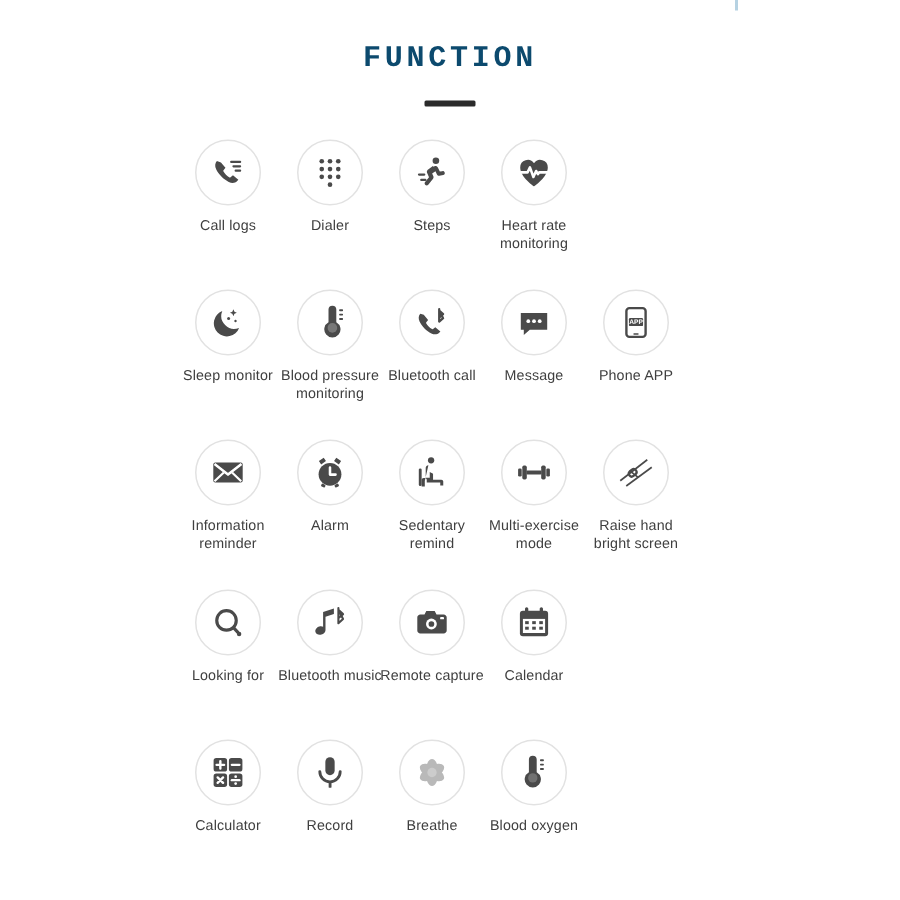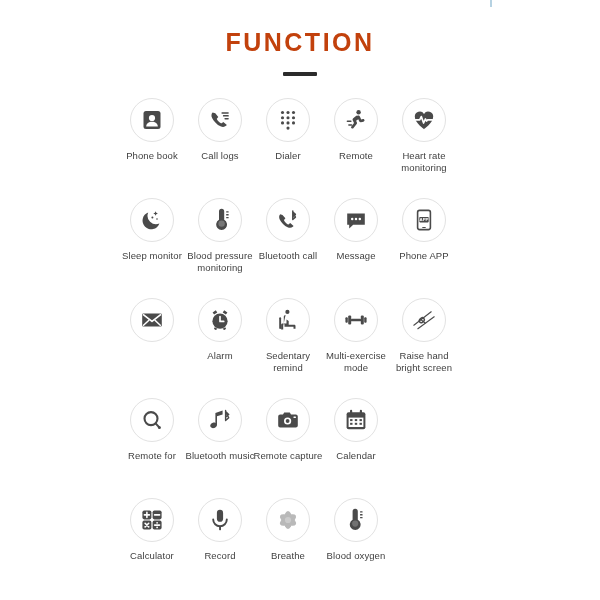--- a/index.html
+++ b/index.html
@@ -17,26 +17,27 @@
   }
   .blue-tick{
     position:absolute;
     left:490px;top:0px;
     width:2px;height:7px;
     background:#9dc3d8;
     opacity:.75;
   }
   .title{
     text-align:center;
-    font-size:25px;
+    font-size:20px;
     font-weight:700;
     letter-spacing:2.5px;
-    color:#c2410c;
+    color:#0c4a6e;
     padding-top:30px;
     line-height:1;
+    font-family:Liberation Mono, monospace;
   }
   .title-rule{
     width:34px;height:4px;
     background:#2b2b2b;
     margin:17px auto 0 auto;
     border-radius:1px;
   }
   .grid{
     margin-top:22px;
     padding:0 118px;
@@ -82,32 +83,20 @@
 <div class="page">
 
   <div class="blue-tick"></div>
 
   <div class="title">FUNCTION</div>
   <div class="title-rule"></div>
 
   <div class="grid">
 
     <div class="row">
-      <div class="cell">
-        <div class="circle">
-          <span>
-            <svg width="24" height="24" viewBox="0 0 24 24">
-              <rect x="3.5" y="3" width="17" height="18" rx="2.5" fill="#4a4a4a"></rect>
-              <circle cx="12" cy="10" r="3.1" fill="#ffffff"></circle>
-              <path d="M6.2 18.6c0-3.1 2.6-4.8 5.8-4.8s5.8 1.7 5.8 4.8z" fill="#ffffff"></path>
-            </svg>
-          </span>
-        </div>
-        <div class="label">Phone book</div>
-      </div>
 
       <div class="cell">
         <div class="circle">
           <span>
             <svg width="24" height="24" viewBox="0 0 24 24">
               <path d="M4.6 4.4c-1.3 1.3-1.5 3.4-.5 5.5 1.6 3.4 5 6.8 8.4 8.4 2.1 1 4.2.8 5.5-.5l.9-.9-3.6-3-1.6 1.3c-.2.2-.5.2-.7.1-1.7-.9-3.2-2.4-4.1-4.1-.1-.2-.1-.5.1-.7l1.3-1.6-3-3.6z" fill="#4a4a4a"></path>
               <rect x="13.4" y="4.2" width="7.4" height="1.5" rx=".7" fill="#4a4a4a"></rect>
               <rect x="14.9" y="7.1" width="5.9" height="1.5" rx=".7" fill="#4a4a4a"></rect>
               <rect x="16.4" y="10" width="4.4" height="1.5" rx=".7" fill="#4a4a4a"></rect>
             </svg>
@@ -142,21 +131,21 @@
         <div class="circle">
           <span>
             <svg width="24" height="24" viewBox="0 0 24 24">
               <circle cx="14.6" cy="4.2" r="2.2" fill="#4a4a4a"></circle>
               <path d="M12.6 7.6 9.2 10.2c-.6.5-.8 1.3-.5 2l1.3 2.9-2.6 3.3c-.5.6-.4 1.4.2 1.9.6.5 1.4.4 1.9-.2l3.2-4c.4-.5.4-1.1.2-1.6l-.8-1.8 2.2-1.5 1 2.2c.3.6 1 .9 1.6.8l2.6-.5c.7-.2 1.2-.9 1-1.6-.2-.7-.9-1.2-1.6-1l-1.7.3-1.2-2.6c-.5-1.2-2-1.6-3-.7z" fill="#4a4a4a"></path>
               <rect x="2.6" y="12.6" width="5" height="1.5" rx=".75" fill="#4a4a4a"></rect>
               <rect x="4.1" y="16.2" width="4.2" height="1.5" rx=".75" fill="#4a4a4a"></rect>
             </svg>
           </span>
         </div>
-        <div class="label">Remote</div>
+        <div class="label">Steps</div>
       </div>
 
       <div class="cell">
         <div class="circle">
           <span>
             <svg width="24" height="24" viewBox="0 0 24 24">
               <path d="M12 21.2S2.8 15 2.8 8.6a5 5 0 0 1 9.2-2.7 5 5 0 0 1 9.2 2.7C21.2 15 12 21.2 12 21.2z" fill="#4a4a4a"></path>
               <path d="M3.6 11.9h4.1l1.6-3.3 2.3 6.4 1.8-4 1.2 2.1.9-1.2h4.9" fill="none" stroke="#ffffff" stroke-width="1.7" stroke-linecap="round" stroke-linejoin="round"></path>
             </svg>
           </span>
@@ -244,20 +233,21 @@
       <div class="cell">
         <div class="circle">
           <span>
             <svg width="24" height="24" viewBox="0 0 24 24">
               <rect x="2.2" y="5.4" width="19.6" height="13.2" rx="1.3" fill="#4a4a4a"></rect>
               <path d="M3 6.4 12 13.4 21 6.4" fill="none" stroke="#ffffff" stroke-width="1.7" stroke-linejoin="round"></path>
               <path d="M3 17.8 9.2 12M20.8 17.8 14.7 12" fill="none" stroke="#ffffff" stroke-width="1.5"></path>
             </svg>
           </span>
         </div>
+        <div class="label">Information reminder</div>
       </div>
 
       <div class="cell">
         <div class="circle">
           <span>
             <svg width="24" height="24" viewBox="0 0 24 24">
               <circle cx="12" cy="13.2" r="7.6" fill="#4a4a4a"></circle>
               <path d="M4.6 4.4 7.8 2.2l1.5 2.2-3.2 2.2zM19.4 4.4l-3.2-2.2-1.5 2.2 3.2 2.2z" fill="#4a4a4a"></path>
               <path d="M12 8.6v4.8h3.7" fill="none" stroke="#ffffff" stroke-width="1.7" stroke-linecap="round" stroke-linejoin="round"></path>
               <rect x="6.1" y="19.7" width="2.8" height="2" rx=".7" fill="#4a4a4a" transform="rotate(28 7.5 20.7)"></rect>
@@ -317,21 +307,21 @@
       <div class="cell">
         <div class="circle">
           <span>
             <svg width="24" height="24" viewBox="0 0 24 24">
               <circle cx="11" cy="10.6" r="6.5" fill="none" stroke="#4a4a4a" stroke-width="2.1"></circle>
               <path d="M15.8 15.6 18.6 18.6" fill="none" stroke="#4a4a4a" stroke-width="2.1" stroke-linecap="round"></path>
               <circle cx="19.4" cy="19.6" r="1.5" fill="#4a4a4a"></circle>
             </svg>
           </span>
         </div>
-        <div class="label">Remote for</div>
+        <div class="label">Looking for</div>
       </div>
 
 
       <div class="cell">
         <div class="circle">
           <span>
             <svg width="24" height="24" viewBox="0 0 24 24">
               <path d="M14.6 2.6 7.4 5v9.9c-.7-.4-1.6-.5-2.5-.2-1.8.5-3 2.1-2.6 3.6.4 1.5 2.2 2.2 4 1.7 1.5-.4 2.6-1.6 2.7-2.9V8.2l5.6-1.8z" fill="#4a4a4a"></path>
               <path d="M17.6 2.4v6.8l3.1-2.8-3.1-2.9 3.1 6.2-3.1 2.8V5.6" fill="none" stroke="#4a4a4a" stroke-width="1.4" stroke-linejoin="round" stroke-linecap="round"></path>
             </svg>

